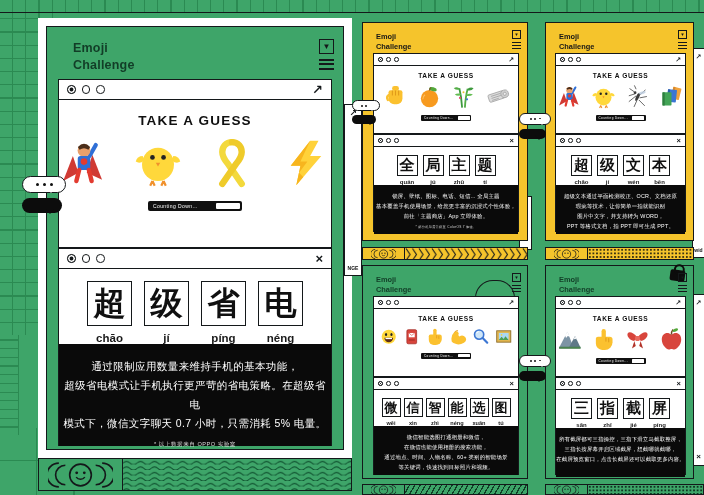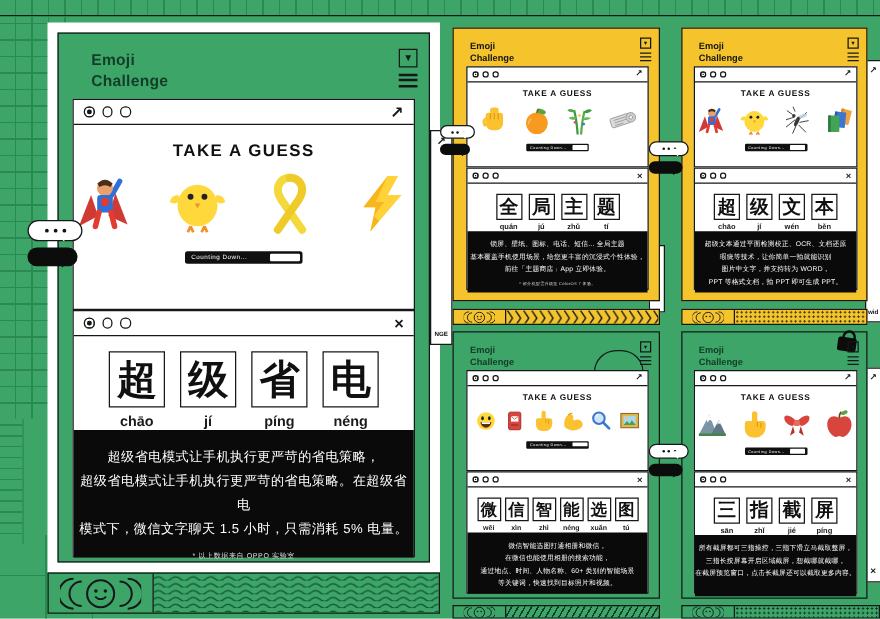--- a/index.html
+++ b/index.html
@@ -282,23 +282,23 @@
             <div class="char-box">省</div>
             <div class="pinyin">píng</div>
           </div>
           <div class="char-cell">
             <div class="char-box">电</div>
             <div class="pinyin">néng</div>
           </div>
         </div>
       <div class="black-block">
         <div class="desc-lines lg">
-            <div class="desc-line">超级省电模式让手机执行更严苛的省电策略，</div>
+            <div class="desc-line">通过限制应用数量来维持手机的基本功能，</div>
             <div class="desc-line">超级省电模式让手机执行更严苛的省电策略。在超级省电</div>
-            <div class="desc-line">模式下，微信文字聊天 1.5 小时，只需消耗 5% 电量。</div>
+            <div class="desc-line">模式下，微信文字聊天 0.7 小时，只需消耗 5% 电量。</div>
           </div>
         <div class="footnote">* 以上数据来自 OPPO 实验室</div>
       </div>
     </div>
   </div>
 
   <div class="card yellow card1">
     <div class="brand sm"><span>Emoji</span><br><span>Challenge</span></div>
     <div class="ctrl sm">
       <span class="dropbox">▼</span>

